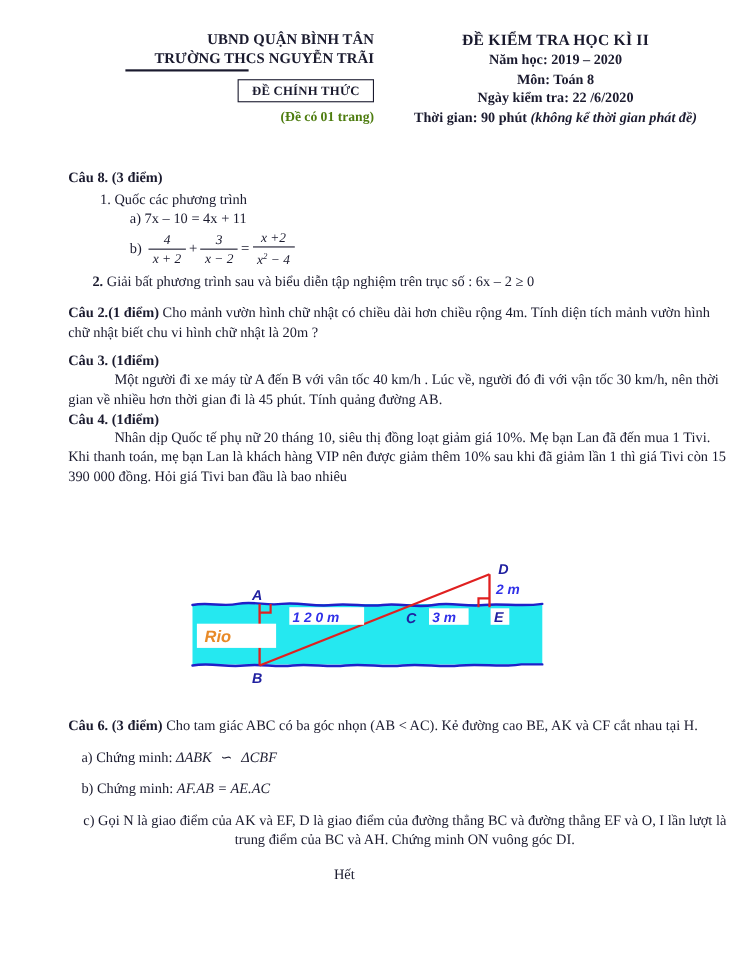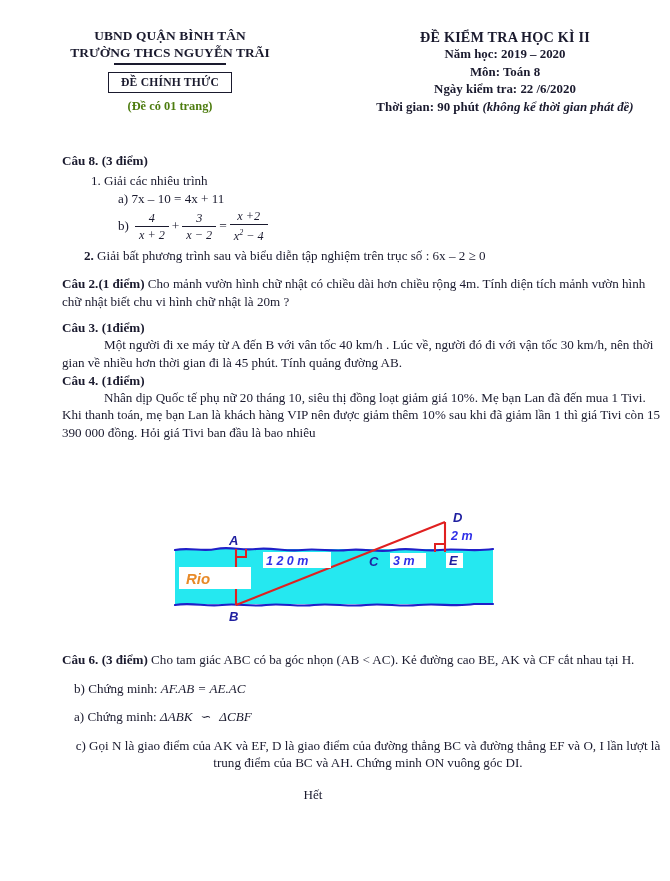--- a/index.html
+++ b/index.html
@@ -22,21 +22,21 @@
   
   .header{
     position:absolute;
     left:0;top:28px;
     width:670px;
     display:flex;
     align-items:flex-start;
   }
   .hdr-left{
     width:340px;
-    text-align:center;
+    text-align:right;
     box-sizing:border-box;
   }
   .hdr-right{
     width:330px;
     text-align:center;
     box-sizing:border-box;
   }
   .hdr-line{
     font-weight:bold;
     font-size:13.4px;
@@ -234,21 +234,21 @@
       <div class="hdr-r-time"><span>Thời gian: 90 phút</span> <span class="ital">(không kể thời gian phát đề)</span></div>
     </div>
 
   </div>
 
   <div class="content">
 
     <div>
       <div class="qhead">Câu 8. (3 điểm)</div>
       <ol class="q1list">
-        <li>Giải các nhiêu trình</li>
+        <li>Quốc các phương trình</li>
       </ol>
       <div class="sub-a" style="padding-left:56px;">a) 7x – 10  = 4x + 11</div>
 
       <div class="mathline" style="padding-left:56px;">
         <span class="mlabel">b)</span>
         <span class="frac">
           <span class="num">4</span>
           <span class="bar"></span>
           <span class="den">x + 2</span>
         </span>
@@ -323,22 +323,22 @@
       <text x="219" y="61" font-family="Liberation Sans, sans-serif" font-size="13" font-weight="bold" font-style="italic" fill="#2020A0">C</text>
       <text x="303" y="17" font-family="Liberation Sans, sans-serif" font-size="13" font-weight="bold" font-style="italic" fill="#2020A0">D</text>
       <rect x="296" y="48" width="17" height="15" fill="#FFFFFF"></rect>
       <text x="299" y="60" font-family="Liberation Sans, sans-serif" font-size="13" font-weight="bold" font-style="italic" fill="#2020A0">E</text>
     </svg>
   </div>
 
   <div class="q6block">
     <div class="para"><b>Câu 6. (3 điểm)</b><span> Cho tam giác ABC có ba góc nhọn (AB &lt; AC). Kẻ đường cao BE, AK và CF cắt nhau tại H.</span></div>
 
+    <div class="q6sub"><span>a) Chứng minh: </span><span class="mathital">ΔABK</span><span class="simsym">∽</span><span class="mathital">ΔCBF</span></div>
+
     <div class="q6sub"><span>b) Chứng minh: </span><span class="mathital">AF.AB = AE.AC</span></div>
-
-    <div class="q6sub"><span>a) Chứng minh: </span><span class="mathital">ΔABK</span><span class="simsym">∽</span><span class="mathital">ΔCBF</span></div>
 
     <div class="para" style="padding-left:12px;margin-top:11px;text-align:center;">c) Gọi N là giao điểm của AK và EF, D là giao điểm của đường thẳng BC và đường thẳng EF và O, I lần lượt là trung điểm của BC và AH. Chứng minh ON vuông góc DI.</div>
   </div>
 
   <div class="endword">Hết</div>
 
 </div>
 
 </body></html>

